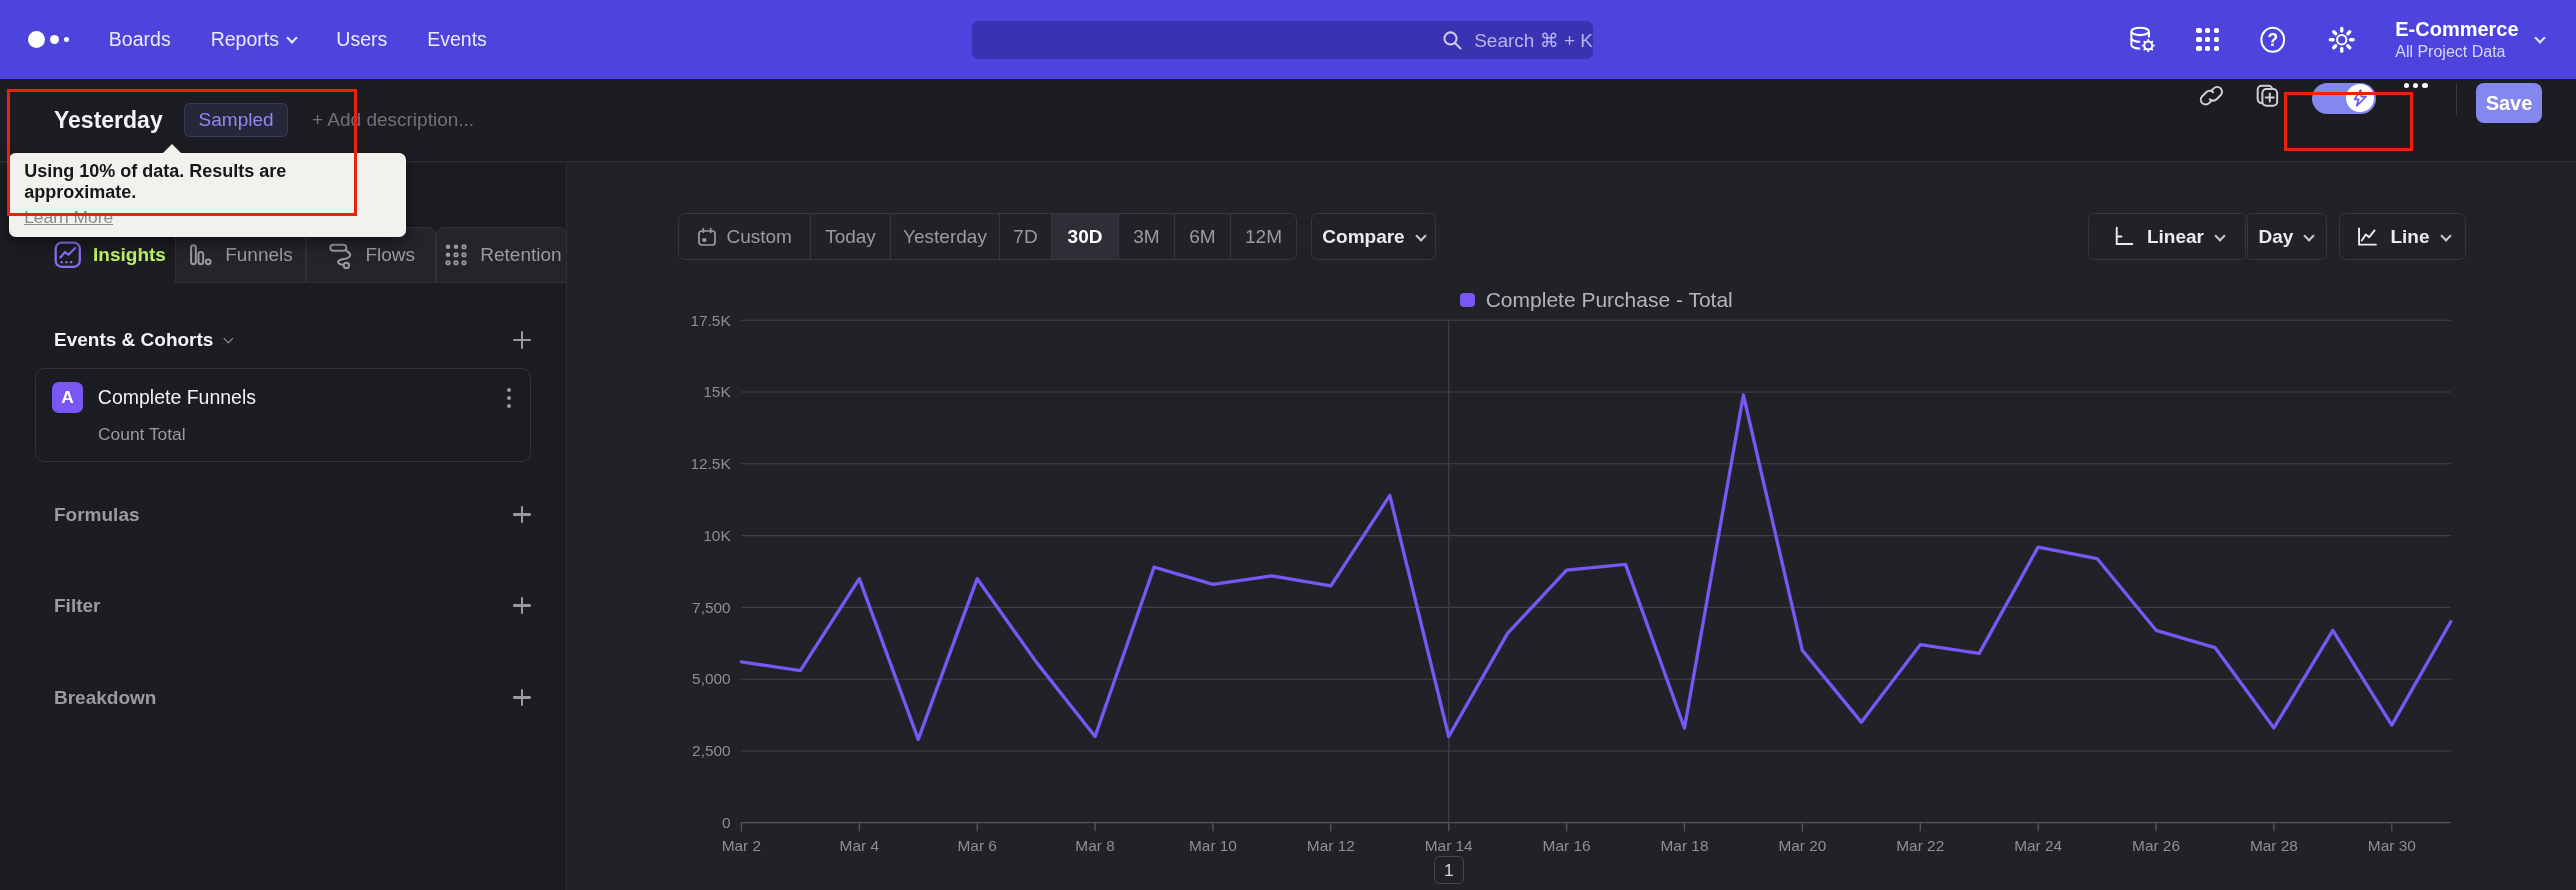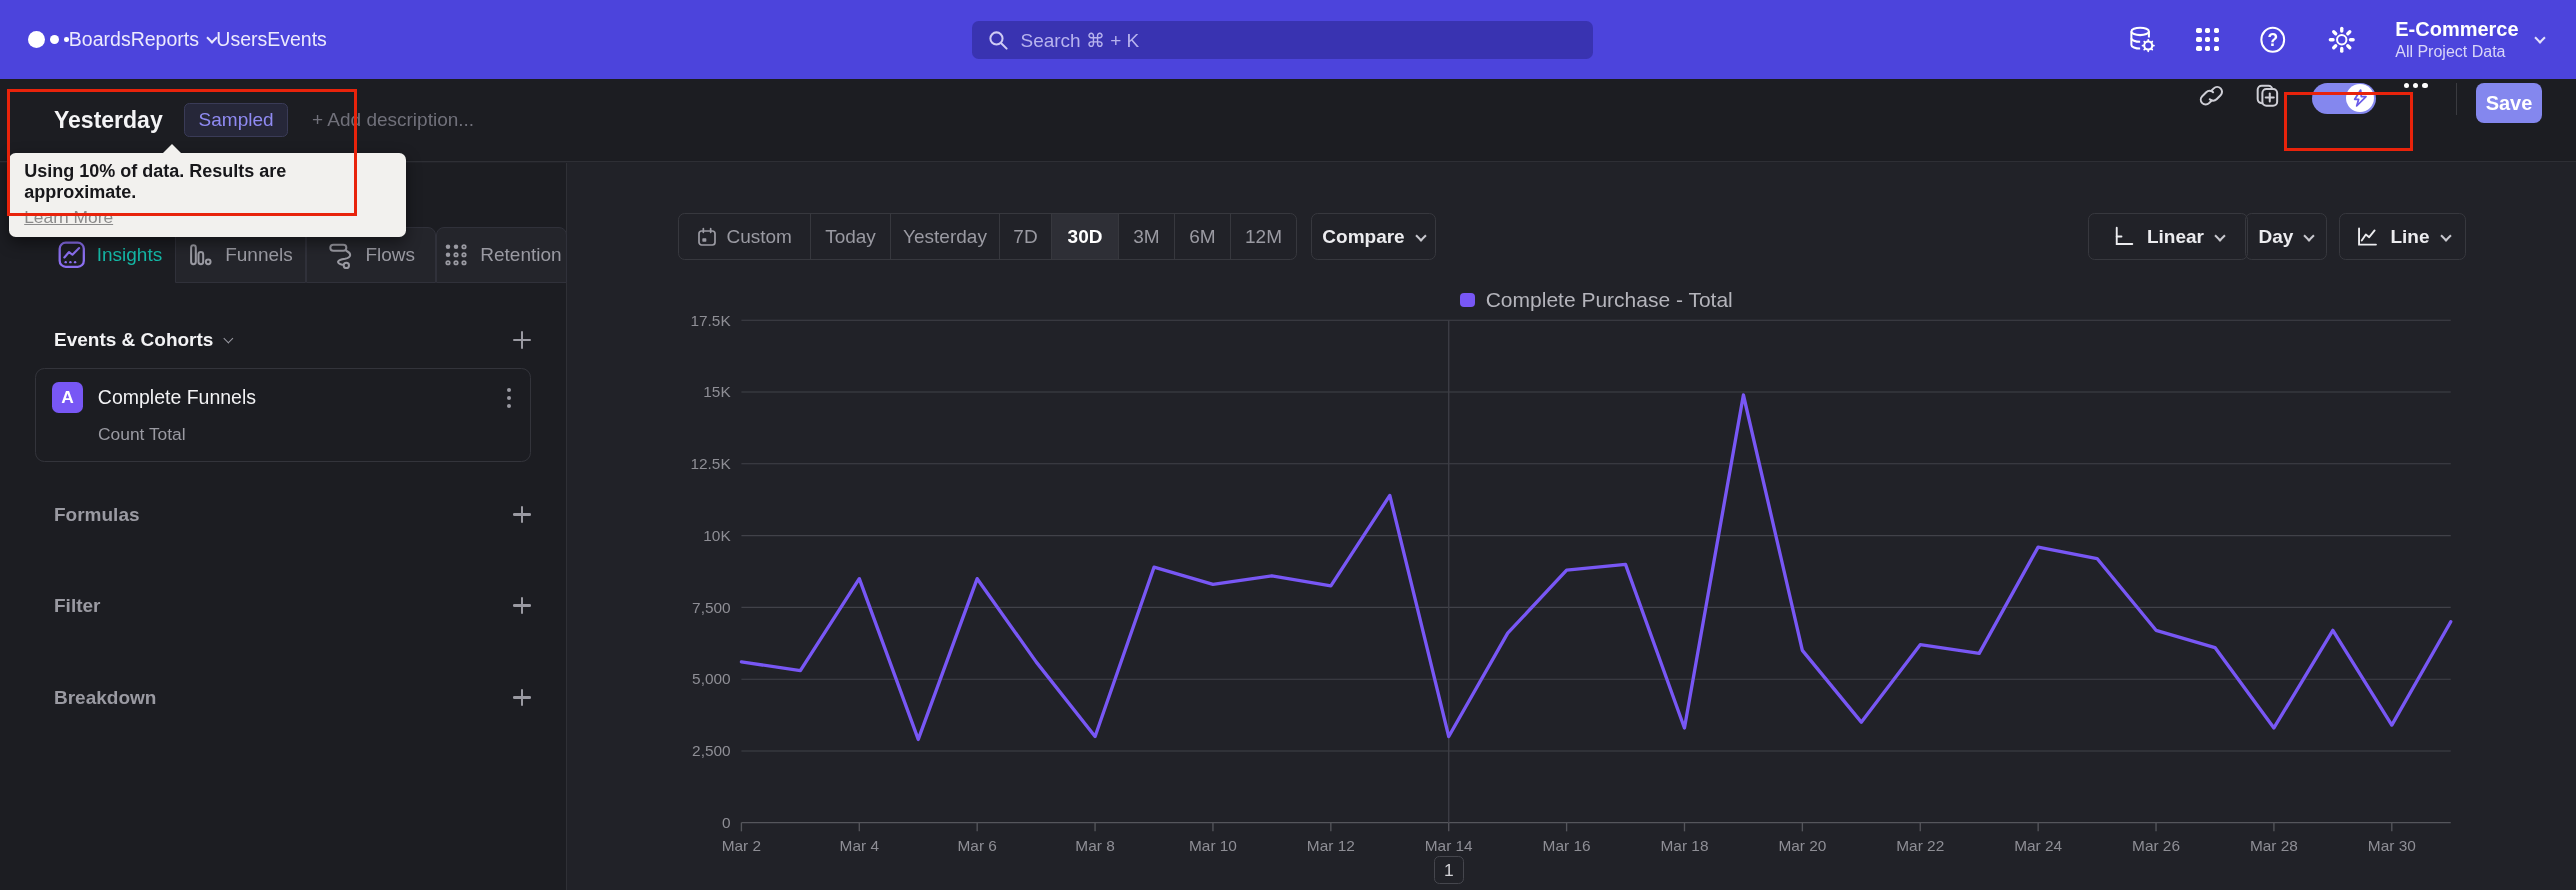--- a/index.html
+++ b/index.html
@@ -7,27 +7,27 @@
   body { font-family:"Liberation Sans", sans-serif; }
   #app { position:relative; width:2576px; height:890px; background:#212228; overflow:hidden; }
 
   
   .nav { position:absolute; left:0; top:0; width:2576px; height:79px; background:#4c44dc;
          display:flex; align-items:center; }
   .nav-logo { display:flex; align-items:center; gap:4.7px; margin-left:28px; cursor:pointer; }
   .nav-logo .d1{ width:17.4px;height:17.4px;border-radius:50%;background:#fff;}
   .nav-logo .d2{ width:9.4px;height:9.4px;border-radius:50%;background:#fff;}
   .nav-logo .d3{ width:4.7px;height:4.7px;border-radius:50%;background:#fff;}
-  .nav-item { color:#eceafd; font-size:19.5px; display:flex; align-items:center; gap:9.4px; cursor:pointer; }
+  .nav-item { color:#eceafd; font-size:19.5px; margin-left:40px; display:flex; align-items:center; gap:9.4px; cursor:pointer; }
   .nav-item:first-of-type { margin-left:39px; }
   .chev { display:inline-block; width:8px; height:8px; border-right:2px solid currentColor;
           border-bottom:2px solid currentColor; transform:rotate(45deg); margin-top:-4px; }
   .nav-search { position:absolute; left:972px; top:21px; width:621px; height:38px;
           background:rgba(10,6,70,0.28); border-radius:6.7px; display:flex; align-items:center;
-          padding-left:14.8px; gap:10.7px; cursor:text; }
+          padding-left:14.8px; gap:10.7px; cursor:text;justify-content:flex-end; }
   .nav-search .ph { color:#b7b3ee; font-size:19px; }
   .nav-right { position:absolute; right:0; top:0; height:79px; display:flex; align-items:center; }
   .nav-ic { color:#fff; margin-right:39px; cursor:pointer; display:flex; align-items:center; }
   .grid-ic { display:grid; grid-template-columns:repeat(3,5.4px); grid-template-rows:repeat(3,5.4px); gap:3.4px; }
   .grid-ic span { width:5.4px; height:5.4px; background:#fff; border-radius:1.7px; }
   .nav-project { display:flex; align-items:center; margin-right:32px; cursor:pointer; }
   .nav-project .txt { text-align:left; }
   .nav-project .pname { color:#fff; font-size:20px; font-weight:bold; }
   .nav-project .pscope { color:#d9d6f8; font-size:16px; margin-top:2.7px; }
   .nav-project .chev { color:#e5e2fb; margin-left:17.4px; }
@@ -63,21 +63,21 @@
   .tooltip .tl1 { color:#17171a; font-size:18px; font-weight:bold; }
   .tooltip .tl2 { color:#8a8a8a; font-size:17.4px; text-decoration:underline; margin-top:4px; cursor:pointer; display:inline-block; }
 
   
   .sidebar { position:absolute; left:0; top:163px; width:567px; height:727px; background:#1c1d22;
              border-right:1.3px solid #2f3036; }
   .tabs { position:absolute; left:0; top:64px; width:567px; height:56px; display:flex; }
   .tab { width:142px; height:56px; display:flex; align-items:center; justify-content:center; gap:10.7px;
          background:#24252b; border:1.3px solid #30313a; border-radius:8px 8px 0 0; color:#9a9aa2;
          font-size:19px; cursor:pointer; }
-  .tab.active { background:#1c1d22; border-color:transparent; color:#14b8a6; font-weight:normal;margin-left:44px; }
+  .tab.active { background:#1c1d22; border-color:transparent; color:#bef264; font-weight:bold;margin-left:44px; }
   .side-row { position:absolute; left:0; width:567px; padding:0 35px 0 54px; display:flex;
               align-items:center; justify-content:space-between; cursor:pointer; }
   .side-row .lbl { font-size:19px; font-weight:bold; color:#9a9aa2; display:flex; align-items:center; gap:12px; }
   .side-row .lbl.bright { color:#f2f2f4; }
   .side-row .chev { color:#9a9aa2; width:6.7px; height:6.7px; border-width:0 1.7px 1.7px 0; border-style:solid; }
   .plus { position:relative; width:20px; height:20px; color:#9a9aa2; cursor:pointer; flex:none; }
   .plus::before { content:""; position:absolute; left:8.7px; top:1.3px; width:2.7px; height:17.4px; background:currentColor; border-radius:1.3px; }
   .plus::after  { content:""; position:absolute; left:1.3px; top:8.7px; width:17.4px; height:2.7px; background:currentColor; border-radius:1.3px; }
   .event-card { position:absolute; left:35px; top:205px; width:496px; height:94px; border:1.3px solid #33343b;
                 border-radius:9.4px; cursor:pointer; }

